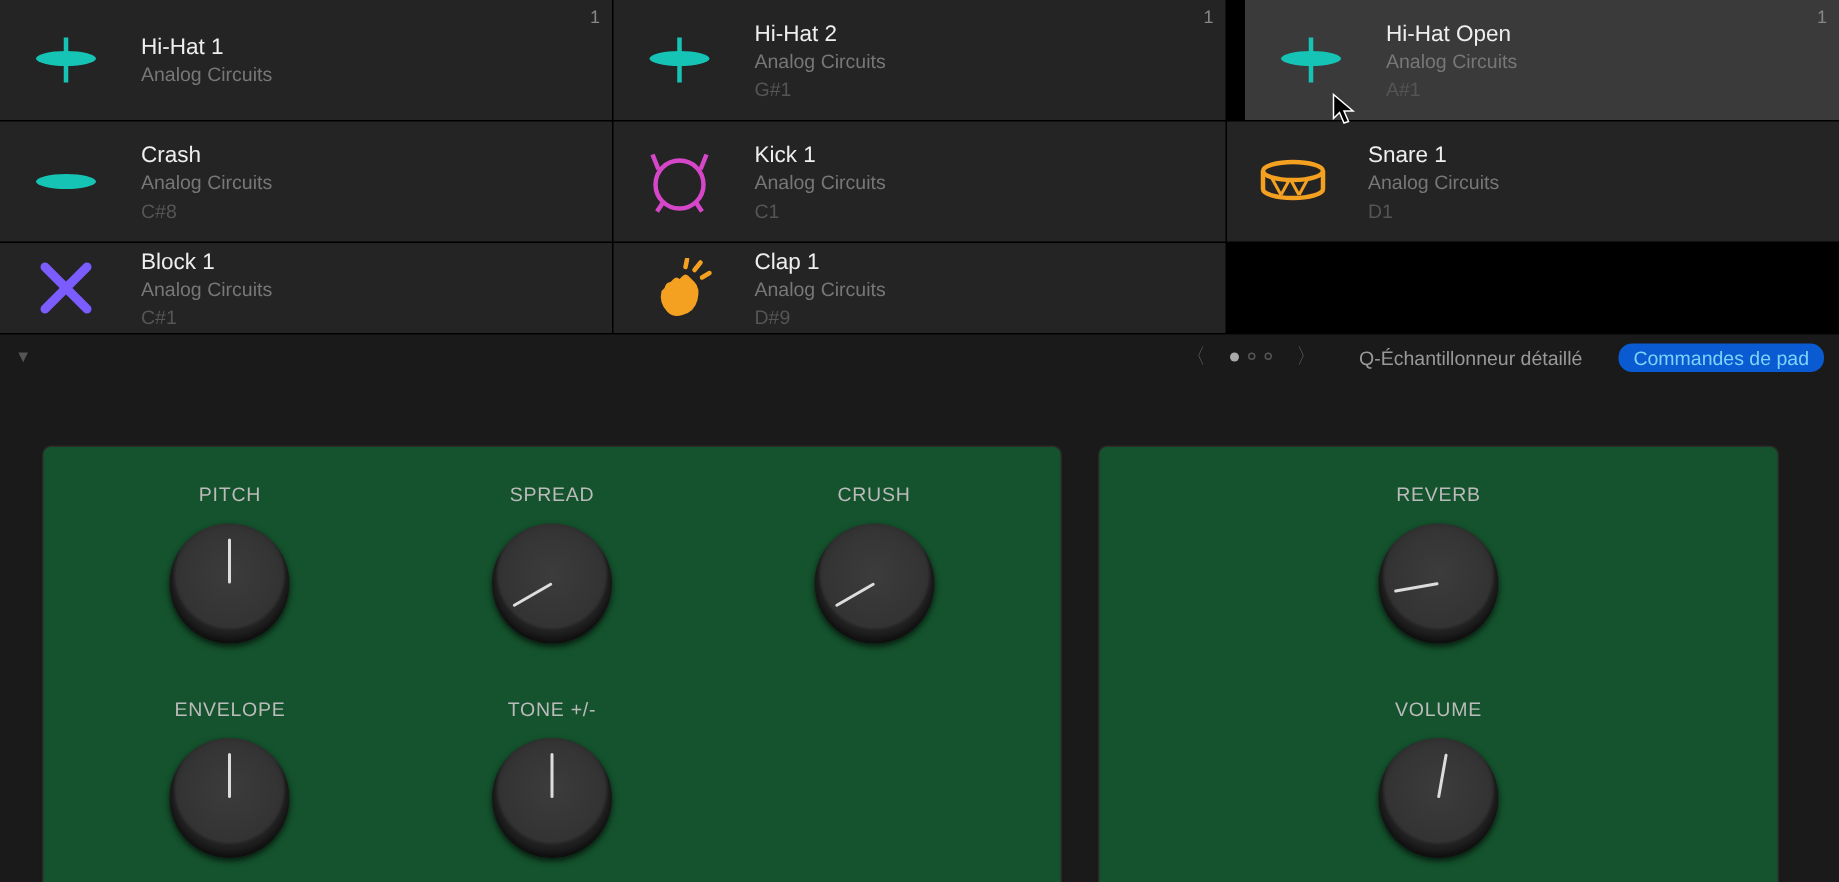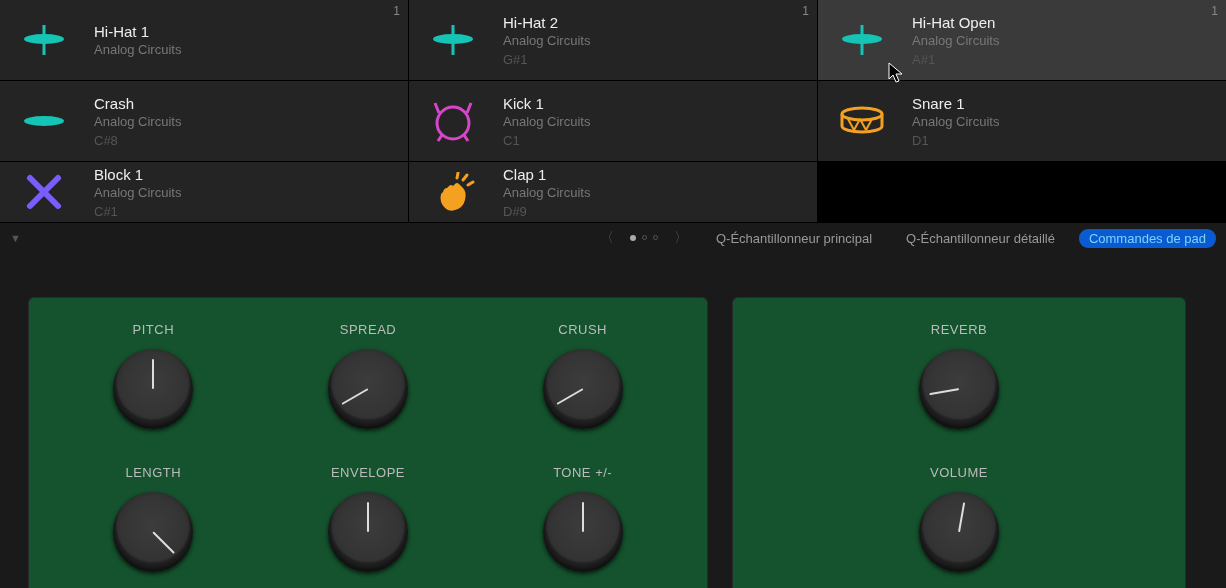--- a/index.html
+++ b/index.html
@@ -22,21 +22,21 @@
     border-bottom: 1px solid #000;
   }
   .pad {
     background: #242424;
     display: flex;
     align-items: center;
     padding: 0 14px;
     position: relative;
     cursor: pointer;
   }
-  .pad.selected { background: #3a3a3a; }
+  .pad.selected { background: #3a3a3a; margin-left: 12px; }
   .pad-icon {
     width: 60px;
     height: 60px;
     display: flex;
     align-items: center;
     justify-content: center;
     flex-shrink: 0;
   }
   .pad-text { margin-left: 20px; flex-grow:1; }
   .pad-name { font-size: 15px; color: #eee; }
@@ -261,21 +261,20 @@
   <div class="nav-arrows">
     <span class="nav-arrow">〈</span>
     <div class="nav-dots">
         <div class="dot filled"></div>
         <div class="dot ring"></div>
         <div class="dot ring"></div>
       </div>
     <span class="nav-arrow">〉</span>
   </div>
   <div class="nav-tabs">
-      <div class="nav-tab">Q-Échantillonneur principal</div>
       <div class="nav-tab">Q-Échantillonneur détaillé</div>
       <div class="nav-tab active">Commandes de pad</div>
     </div>
 </div>
 
 <div class="panels">
   <div class="panel left">
     <div class="knob-grid">
         <div class="knob-cell">
       <div class="knob-label">PITCH</div>
@@ -292,27 +291,20 @@
       </div>
         </div>
         <div class="knob-cell">
       <div class="knob-label">CRUSH</div>
       <div class="knob">
         <div class="knob-ring"></div>
         <div class="knob-pointer" style="transform:translate(-50%,-100%) rotate(-120deg)"></div>
       </div>
         </div>
         <div class="knob-cell">
-      <div class="knob-label">LENGTH</div>
-      <div class="knob">
-        <div class="knob-ring"></div>
-        <div class="knob-pointer" style="transform:translate(-50%,-100%) rotate(135deg)"></div>
-      </div>
-        </div>
-        <div class="knob-cell">
       <div class="knob-label">ENVELOPE</div>
       <div class="knob">
         <div class="knob-ring"></div>
         <div class="knob-pointer" style="transform:translate(-50%,-100%) rotate(0deg)"></div>
       </div>
         </div>
         <div class="knob-cell">
       <div class="knob-label">TONE +/-</div>
       <div class="knob">
         <div class="knob-ring"></div>

